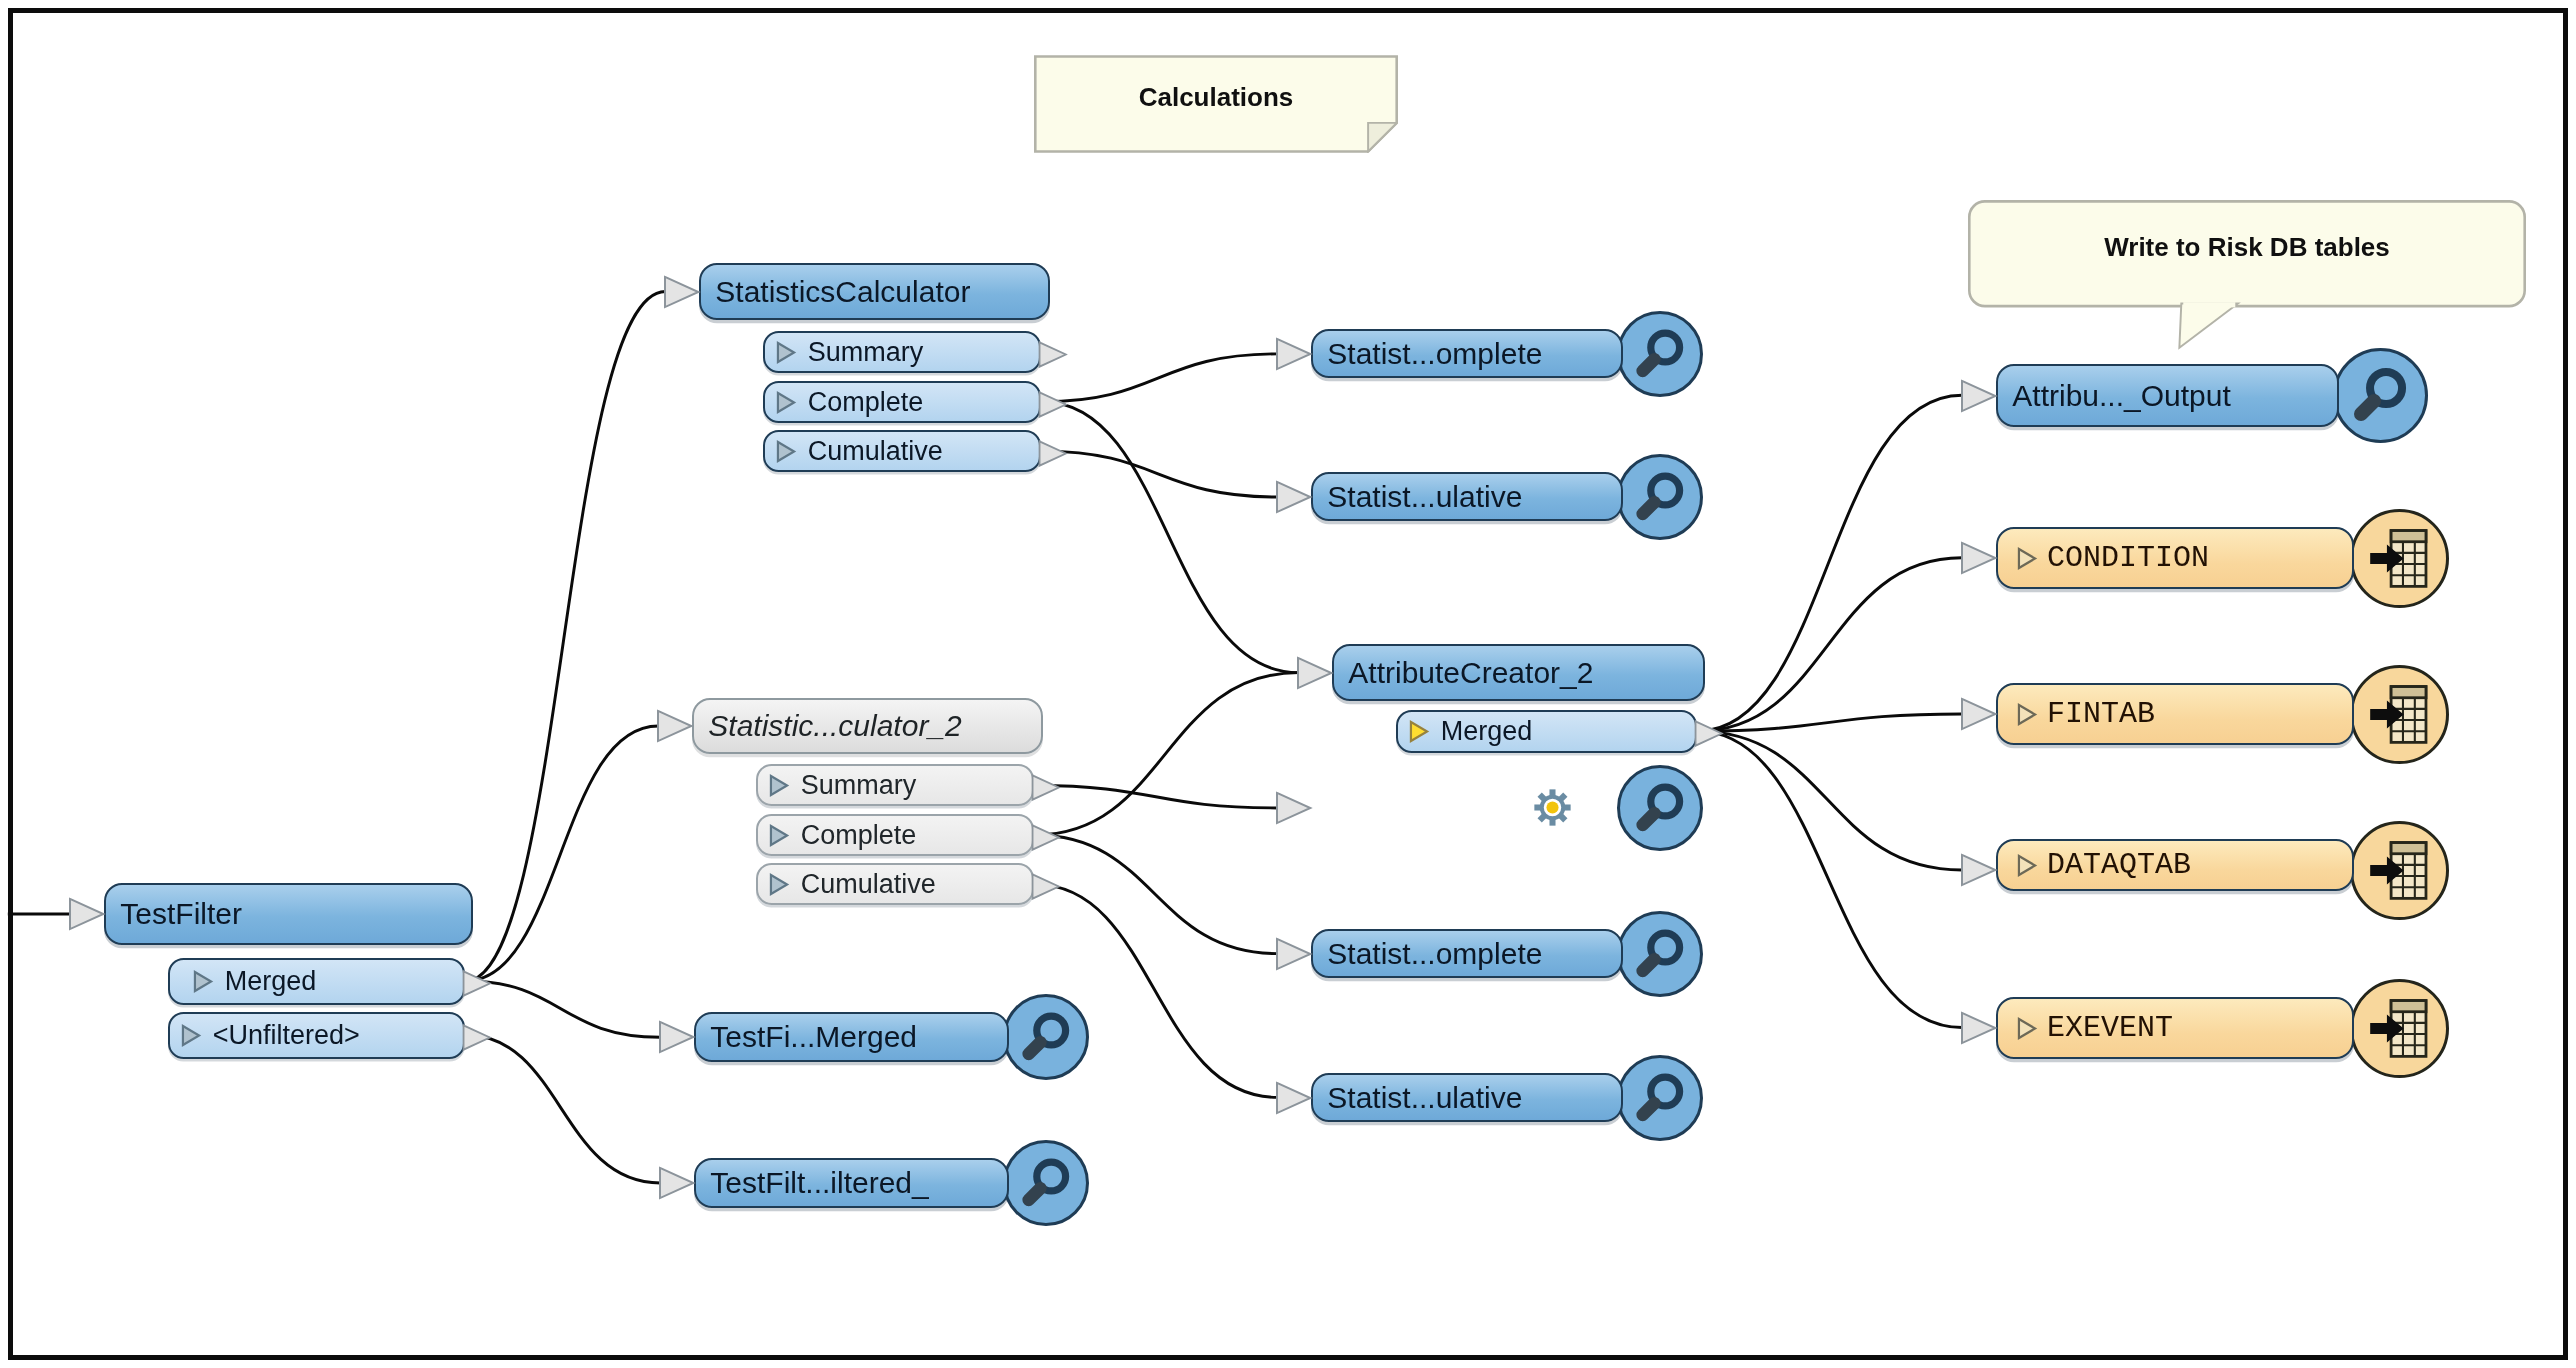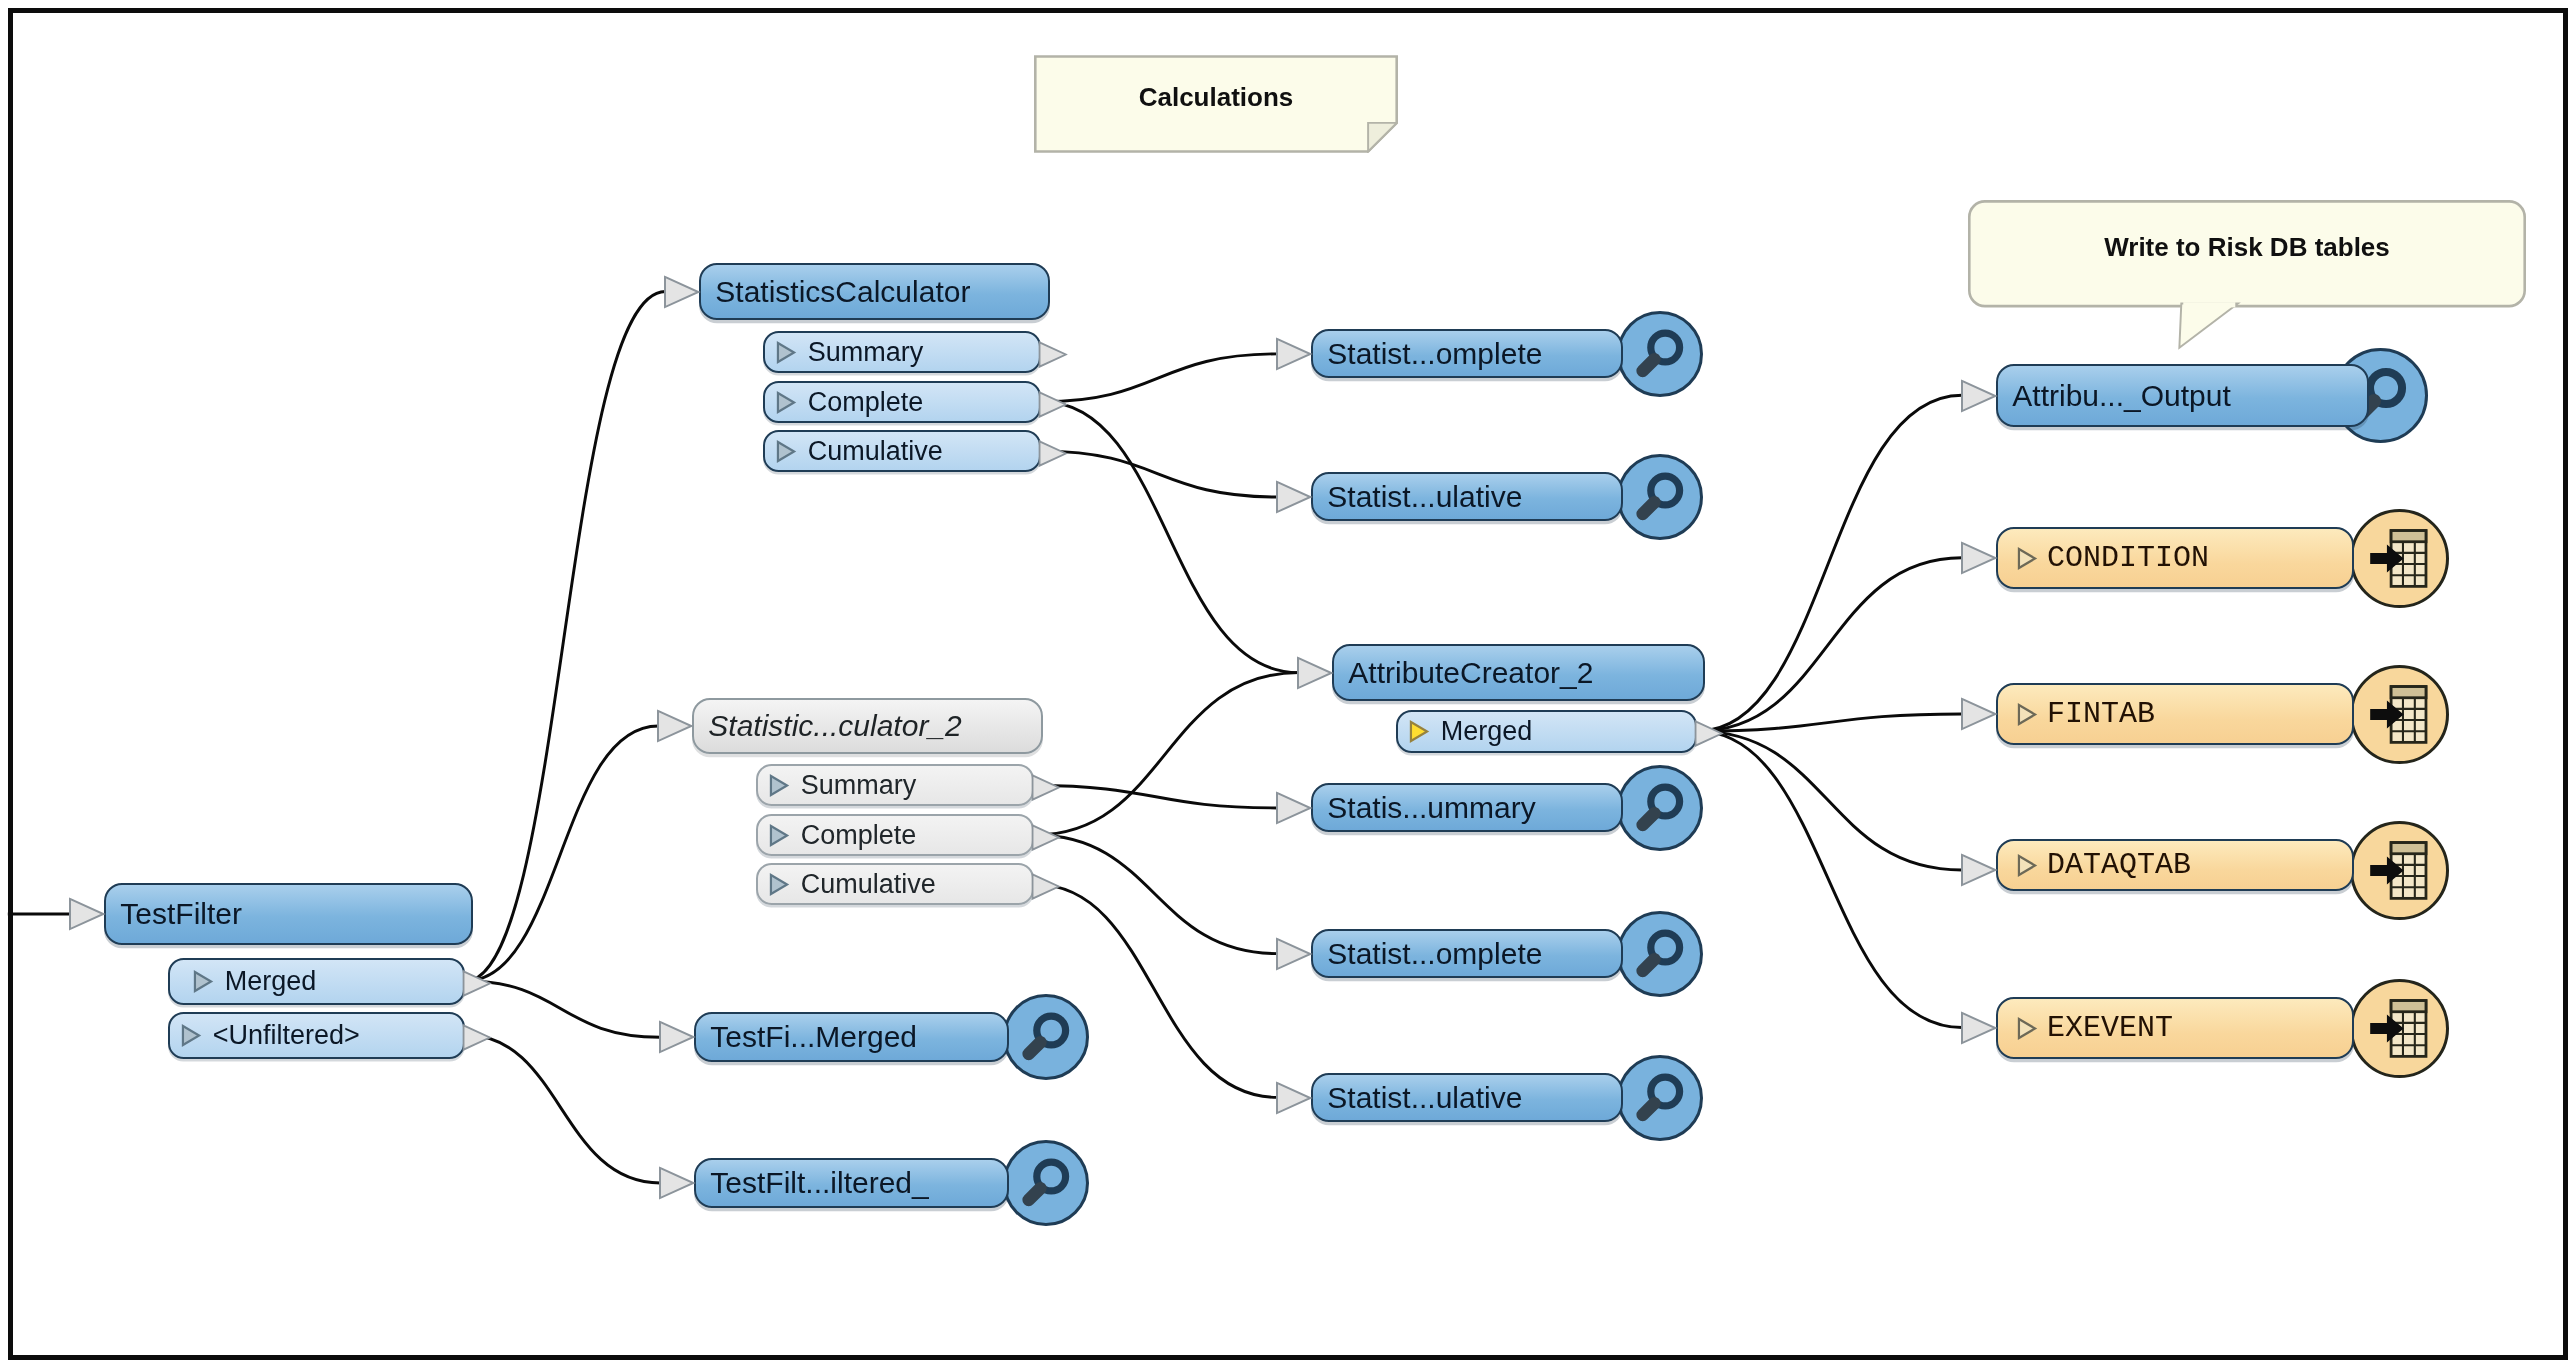--- a/index.html
+++ b/index.html
@@ -292,23 +292,20 @@
           <svg viewBox="0 0 64 64">
             <use href="#sym-magnifier"></use>
           </svg>
         </div>
         <svg viewBox="0 0 58 52" class="arrow-in" style="left: -36px; top: 7.8px;">
           <use href="#sym-arrow-in"></use>
         </svg>
         <svg viewBox="0 0 64 64" class="gear" style="right: 49px; top: 3.3px;">
           <use href="#sym-gear-dot"></use>
         </svg>
-        <div class="bar header" style="height: 49px;">
-          <span class="label">Statis...ummary</span>
-        </div>
       </div>
       <div class="node blue" style="left: 1311px; top: 929px; width: 312px; height: 62px;">
         <div class="badge blue-badge" style="width: 86px; height: 86px; left: 306px; top: -18px;">
           <svg viewBox="0 0 64 64">
             <use href="#sym-magnifier"></use>
           </svg>
         </div>
         <svg viewBox="0 0 58 52" class="arrow-in" style="left: -36px; top: 7.8px;">
           <use href="#sym-arrow-in"></use>
         </svg>
@@ -360,21 +357,21 @@
         <svg viewBox="0 0 58 52" class="arrow-in" style="left: -36px; top: 8.1px;">
           <use href="#sym-arrow-in"></use>
         </svg>
         <svg viewBox="0 0 64 64" class="gear" style="right: 49px; top: 3.6px;">
           <use href="#sym-gear"></use>
         </svg>
         <div class="bar header" style="height: 50px;">
           <span class="label">TestFilt...iltered_</span>
         </div>
       </div>
-      <div class="node blue" style="left: 1996px; top: 364px; width: 343px; height: 76px; padding-left: 30px;">
+      <div class="node blue" style="left: 1996px; top: 364px; width: 343px; height: 76px;">
         <div class="badge blue-badge" style="width: 95px; height: 95px; left: 337px; top: -16px;">
           <svg viewBox="0 0 64 64">
             <use href="#sym-magnifier"></use>
           </svg>
         </div>
         <svg viewBox="0 0 58 52" class="arrow-in" style="left: -36px; top: 14.6px;">
           <use href="#sym-arrow-in"></use>
         </svg>
         <svg viewBox="0 0 64 64" class="gear" style="right: 49px; top: 10px;">
           <use href="#sym-gear"></use>

